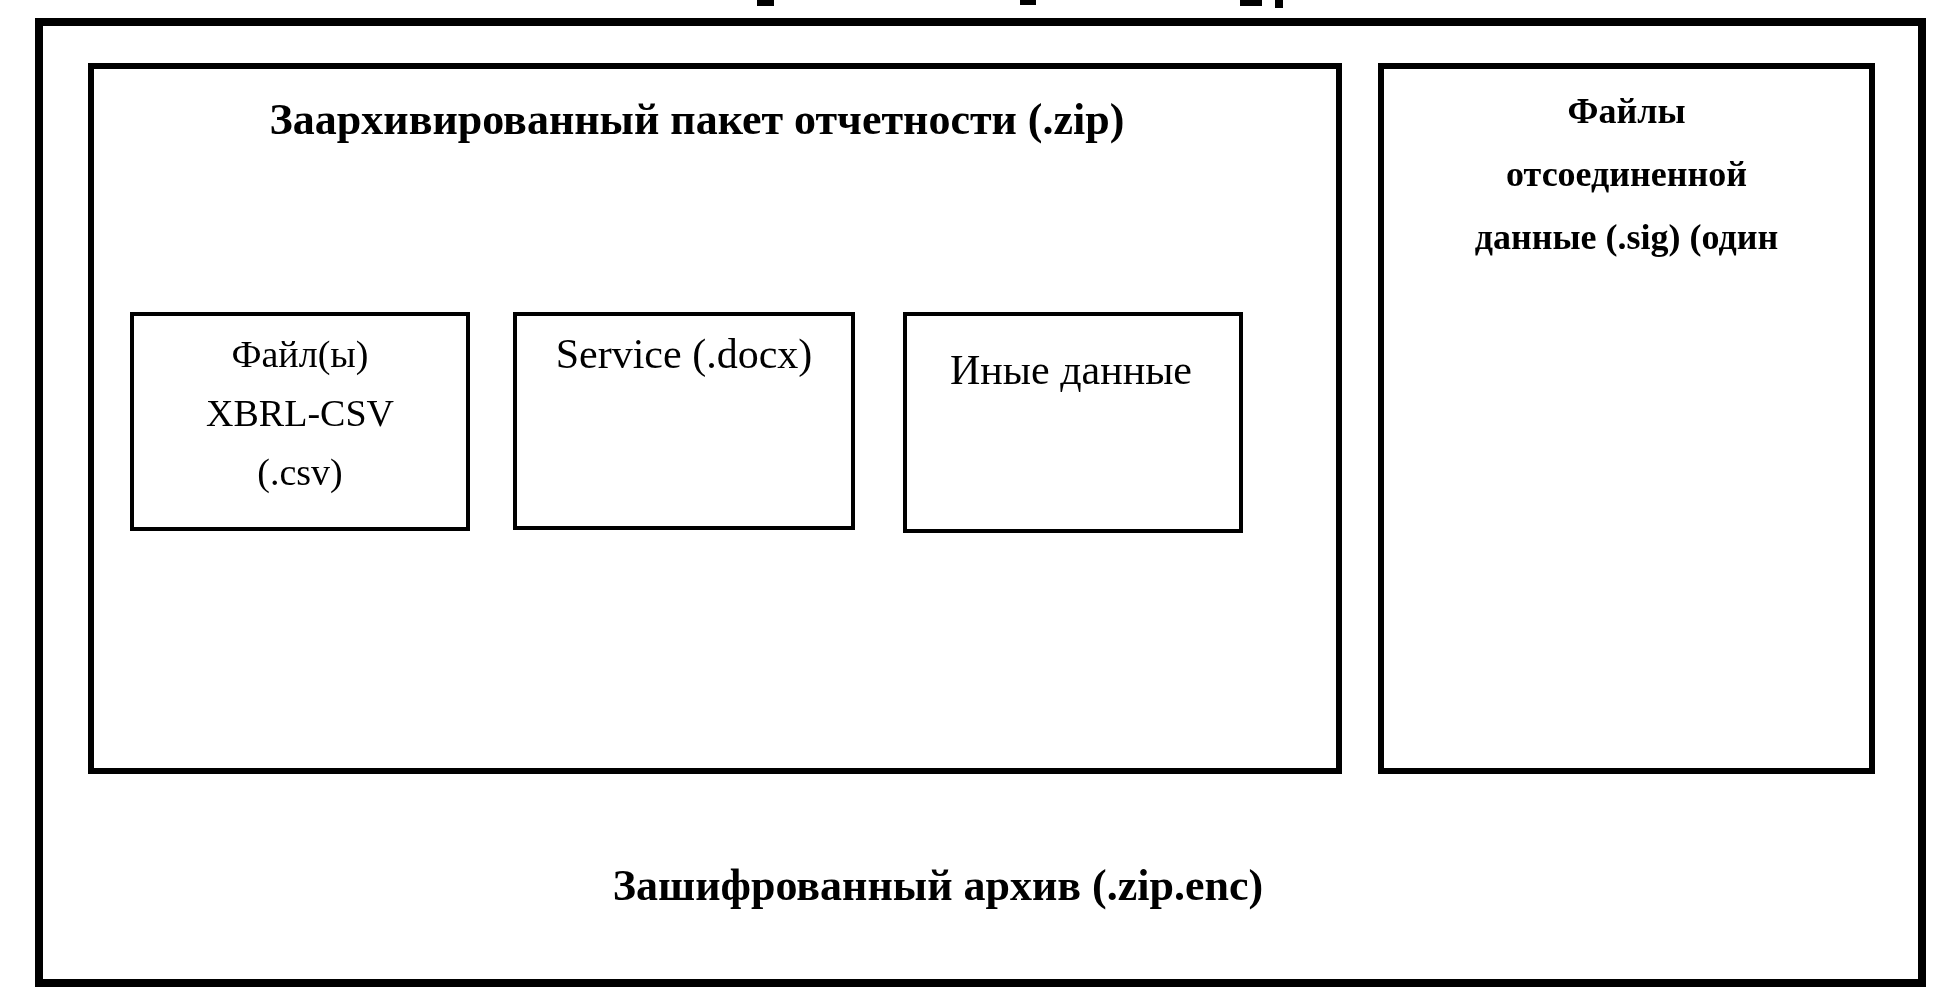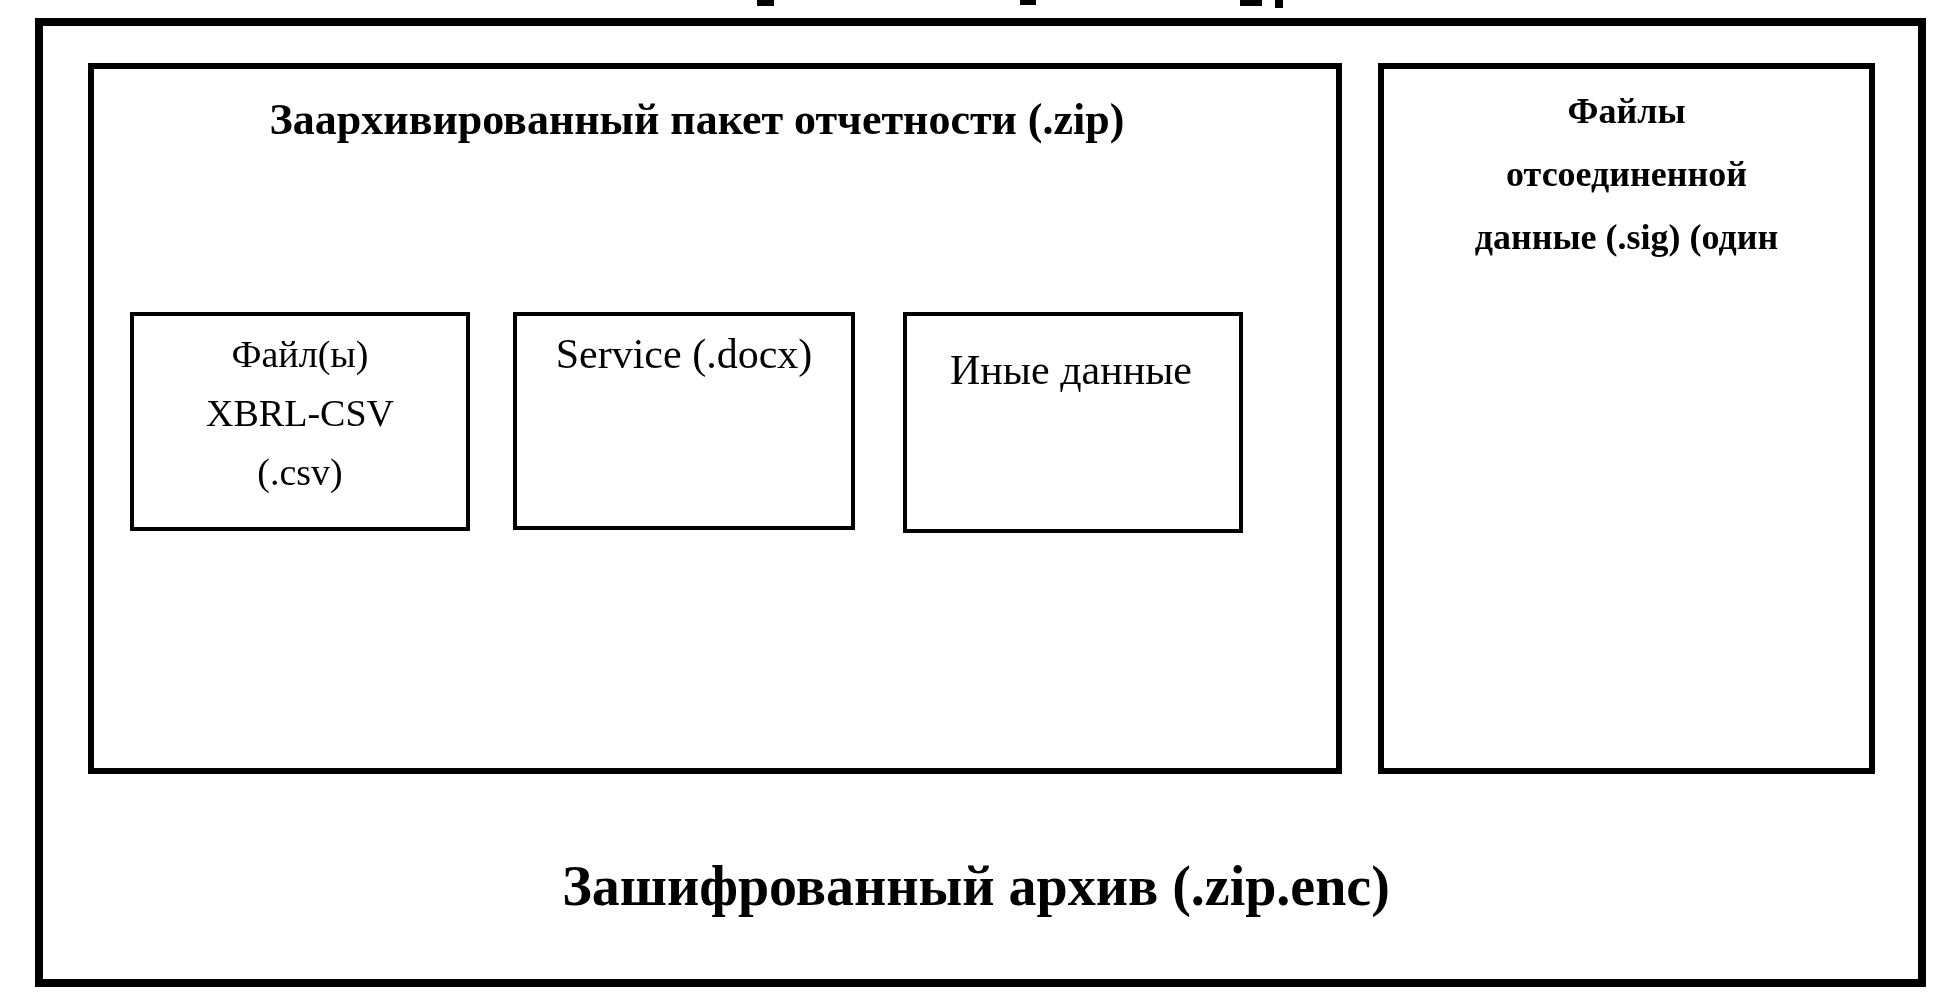--- a/index.html
+++ b/index.html
@@ -89,23 +89,22 @@
     top: 320px;
     width: 336px;
     font-size: 42px;
     line-height: 61px;
     margin-top: 20px;
   }
   .outer-box-label {
     left: 0px;
     top: 858px;
     width: 1876px;
-    font-size: 56px;
+    font-size: 44px;
     line-height: 56px;
-    padding-left: 38px;
   }
 
   
   .frag {
     position: absolute;
     top: 0;
     background: #000000;
   }
   .frag-1 { left: 757px;  width: 17px; height: 6px; }
   .frag-2 { left: 1020px; width: 16px; height: 5px; }

